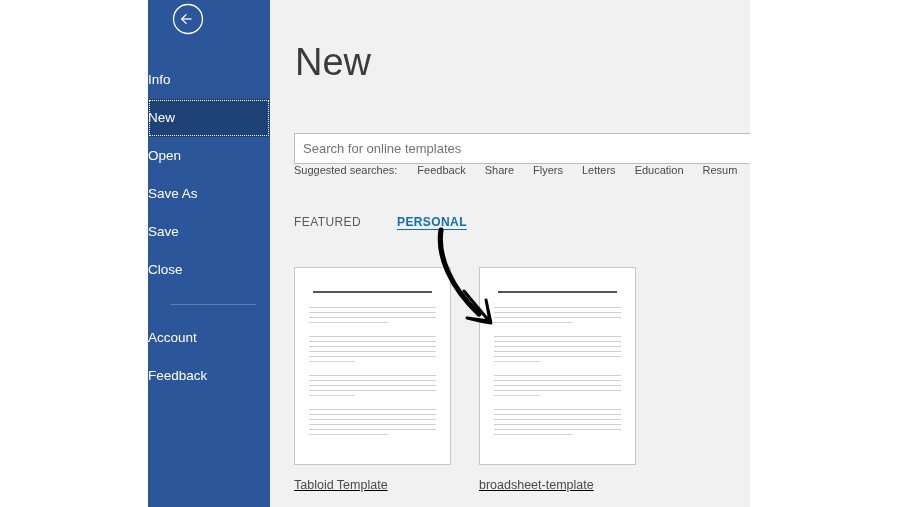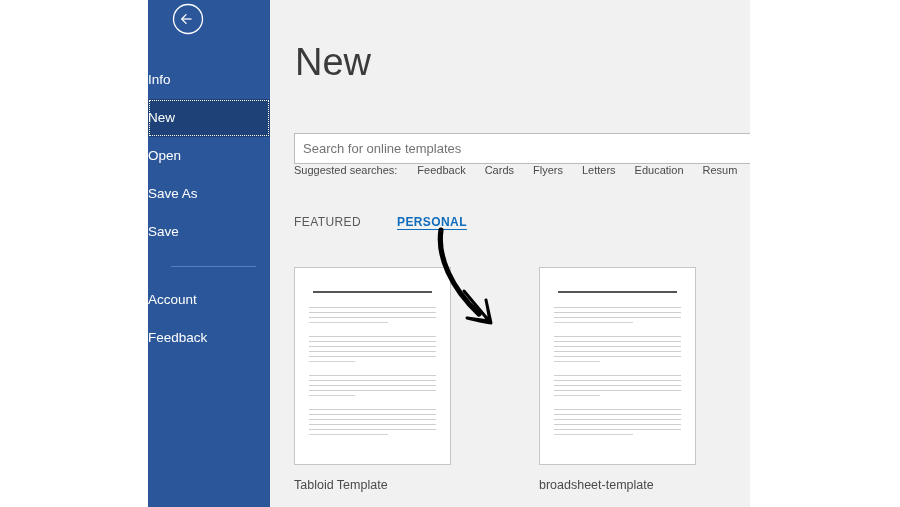--- a/index.html
+++ b/index.html
@@ -155,21 +155,22 @@
     text-decoration: underline;
     text-underline-offset: 3px;
   }
 
   
   #template-grid {
     position: absolute;
     left: 24px;
     top: 267px;
     display: flex;
-    gap: 88px;
+    gap: 28px;
+    text-decoration: underline;
   }
   .template-card {
     width: 157px;
     cursor: pointer;
   }
   .template-thumb {
     width: 157px;
     height: 198px;
     background: #ffffff;
     border: 1px solid #c6c6c6;
@@ -223,38 +224,39 @@
         <path d="M16.1 13.6 L11.7 18 L16.1 22.4" fill="none" stroke="#ffffff" stroke-width="1.3" stroke-linecap="round" stroke-linejoin="round"></path>
       </svg>
     </div>
 
     <div id="nav-list">
         <div class="nav-item">Info</div>
         <div class="nav-item selected">New</div>
         <div class="nav-item">Open</div>
         <div class="nav-item">Save As</div>
         <div class="nav-item">Save</div>
+        <div class="nav-item">Close</div>
         <div class="nav-sep"></div>
         <div class="nav-item">Account</div>
         <div class="nav-item">Feedback</div>
       </div>
   </div>
 
   <div id="content">
 
     <div id="page-title">New</div>
 
     <div id="search-row">
       <input id="search-input" type="text" placeholder="Search for online templates" style="">
     </div>
 
     <div id="suggested-row">
       <span id="suggested-label">Suggested searches:</span>
     <span class="suggested-link">Feedback</span>
-        <span class="suggested-link">Cards</span>
+        <span class="suggested-link">Share</span>
         <span class="suggested-link">Flyers</span>
         <span class="suggested-link">Letters</span>
         <span class="suggested-link">Education</span>
         <span class="suggested-link">Resum</span>
       </div>
 
     <div id="tabs-row">
         <div class="tab">FEATURED</div>
         <div class="tab active">PERSONAL</div>
       </div>

